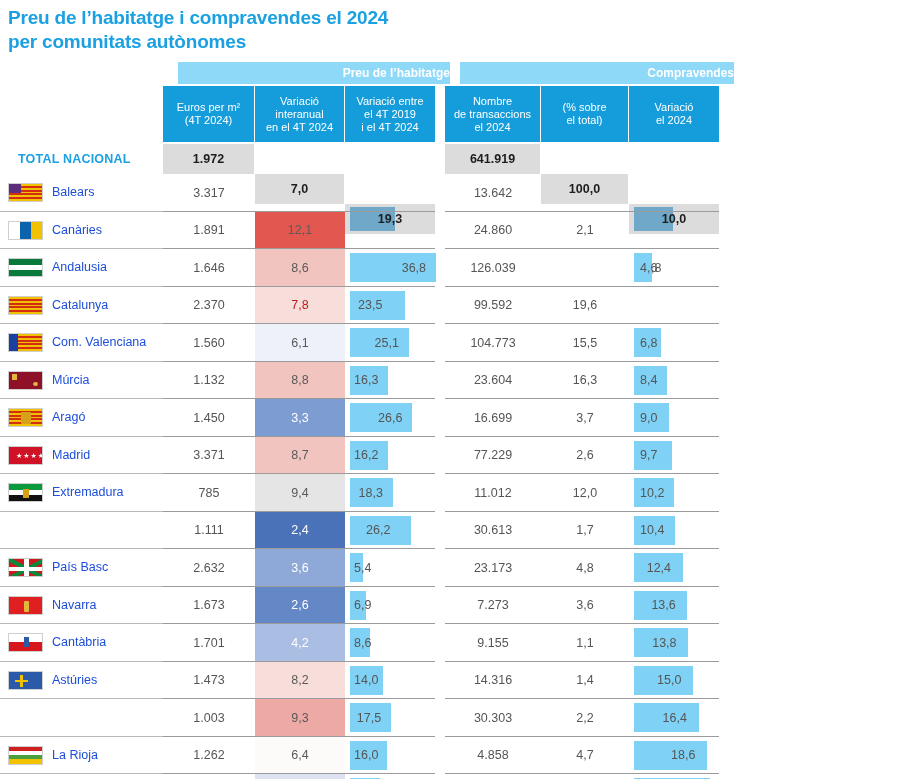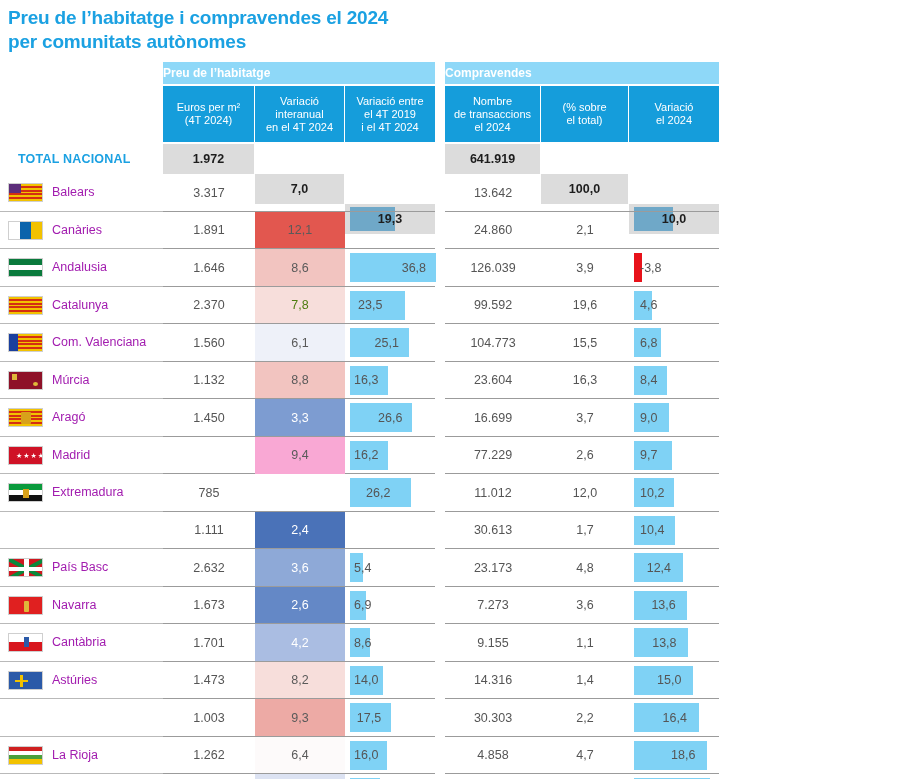--- a/index.html
+++ b/index.html
@@ -40,21 +40,21 @@
   
   .R1{left:0px;width:96px;}
   .R2{left:96px;width:88px;}
   .R3{left:184px;width:90px;}
 
   
   #hdr-groups{height:22px;}
   .grp-title{
     position:absolute;top:0;height:22px;line-height:22px;
     background:#8ed8f8;color:#ffffff;
-    font-size:12px;font-weight:bold;text-align:left;
+    font-size:12px;font-weight:bold;text-align:right;margin-left:15px;
   }
   #grp-preu{left:163px;width:272px;}
   #grp-compra{left:445px;width:274px;}
 
   
   #hdr-cols{height:56px;margin-top:2px;}
   .colhdr{
     background:#159ddb;color:#ffffff;
     font-size:11px;line-height:13px;
     display:flex;align-items:center;justify-content:center;
@@ -93,21 +93,21 @@
   }
   .drow .sep-r{
     position:absolute;left:445px;bottom:0;width:274px;height:1px;background:#9b9b9b;
   }
   .flag{
     position:absolute;left:8px;top:9px;width:35px;height:19px;
     border:0.5px solid #cfcfcf;box-sizing:border-box;overflow:hidden;
   }
   .ccname{
     position:absolute;left:52px;top:0;height:37.5px;line-height:37.5px;
-    font-size:12.5px;color:#a21caf;white-space:nowrap;
+    font-size:12.5px;color:#1d4ed8;white-space:nowrap;
   }
   .num{
     display:flex;align-items:center;justify-content:center;
     font-size:12.5px;color:#555555;height:100%;
     position:relative;
   }
   .heat{
     display:flex;align-items:center;justify-content:center;
     font-size:12.5px;height:100%;position:relative;
   }
@@ -280,40 +280,39 @@
         <div class="grp-left">
           <div class="col L1 num">1.891</div>
           <div class="col L2 heat" style="background:#f2c4c0;color:#5a5a5a">8,6</div>
           <div class="col L3 barcell">
             <div class="bar" style="left:5px;width:54.8px"></div>
             <div class="barlbl" style="left:13px">23,5</div>
           </div>
         </div>
         <div class="grp-right">
           <div class="col R1 num">24.860</div>
-          <div class="col R2 num">3,9</div>
           <div class="col R3 barcell">
             <div class="bar" style="left:5px;width:18.1px"></div>
             <div class="barlbl" style="left:11.0px">4,6</div>
           </div>
         </div>
       </div>
       <div class="row drow">
         <div class="sep"></div>
         <div class="sep-l"></div>
         <div class="sep-r"></div>
         <div class="c-name">
           <div class="flag">
             <div class="f-andalusia"></div>
           </div>
           <div class="ccname">Andalusia</div>
         </div>
         <div class="grp-left">
           <div class="col L1 num">1.646</div>
-          <div class="col L2 heat" style="background:#f7dedb;color:#4d7c0f">7,8</div>
+          <div class="col L2 heat" style="background:#f7dedb;color:#b91c1c">7,8</div>
           <div class="col L3 barcell">
             <div class="bar" style="left:5px;width:58.5px"></div>
             <div class="barlbl" style="left:29.5px">25,1</div>
           </div>
         </div>
         <div class="grp-right">
           <div class="col R1 num">126.039</div>
           <div class="col R2 num">19,6</div>
           <div class="col R3 barcell">
             <div class="bar" style="left:5px;width:26.7px"></div>
@@ -438,21 +437,22 @@
         <div class="sep-l"></div>
         <div class="sep-r"></div>
         <div class="c-name">
           <div class="flag">
             <div class="f-madrid"></div>
             <div style="position:absolute;left:7px;top:5px;color:#fff;font-size:7px;letter-spacing:1px;line-height:7px;">★★★★</div>
           </div>
           <div class="ccname">Madrid</div>
         </div>
         <div class="grp-left">
-          <div class="col L2 heat" style="background:#f9a8d4;color:#5a5a5a">9,4</div>
+          <div class="col L1 num">3.371</div>
+          <div class="col L2 heat" style="background:#e5e5e5;color:#5a5a5a">9,4</div>
           <div class="col L3 barcell">
             <div class="bar" style="left:5px;width:61.0px"></div>
             <div class="barlbl" style="left:21px">26,2</div>
           </div>
         </div>
         <div class="grp-right">
           <div class="col R1 num">77.229</div>
           <div class="col R2 num">12,0</div>
           <div class="col R3 barcell">
             <div class="bar" style="left:5px;width:40.9px"></div>

